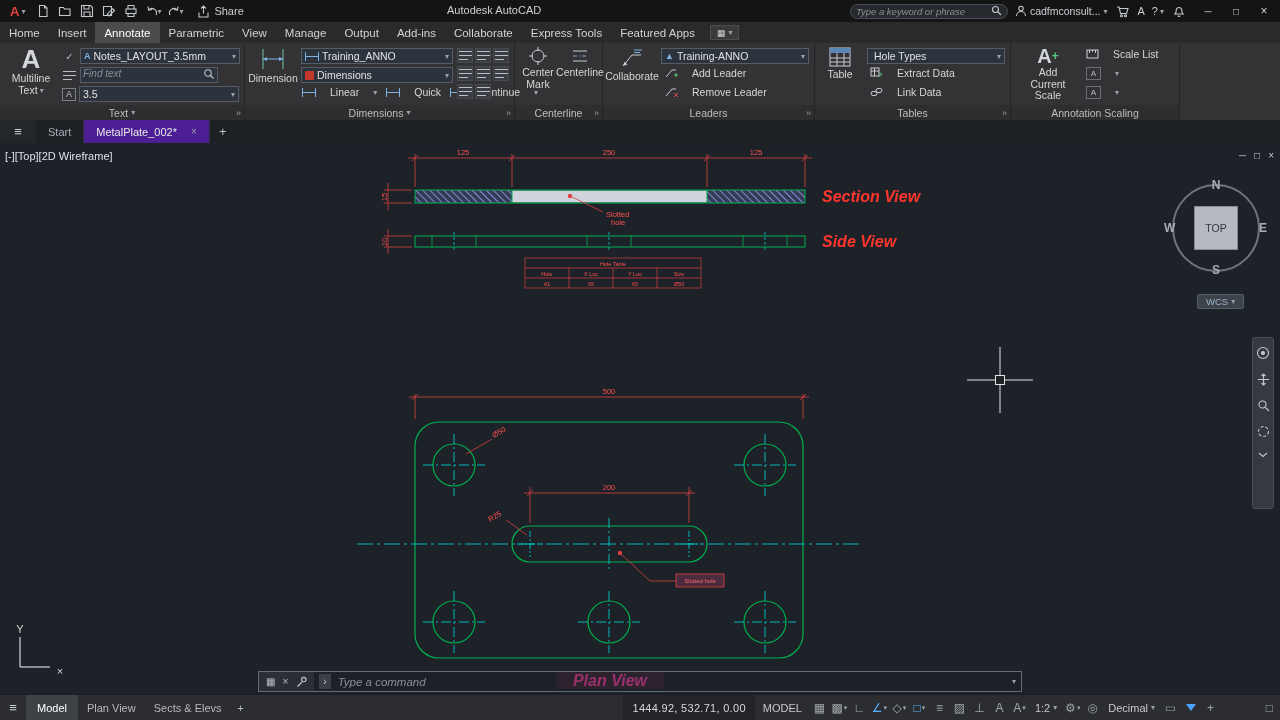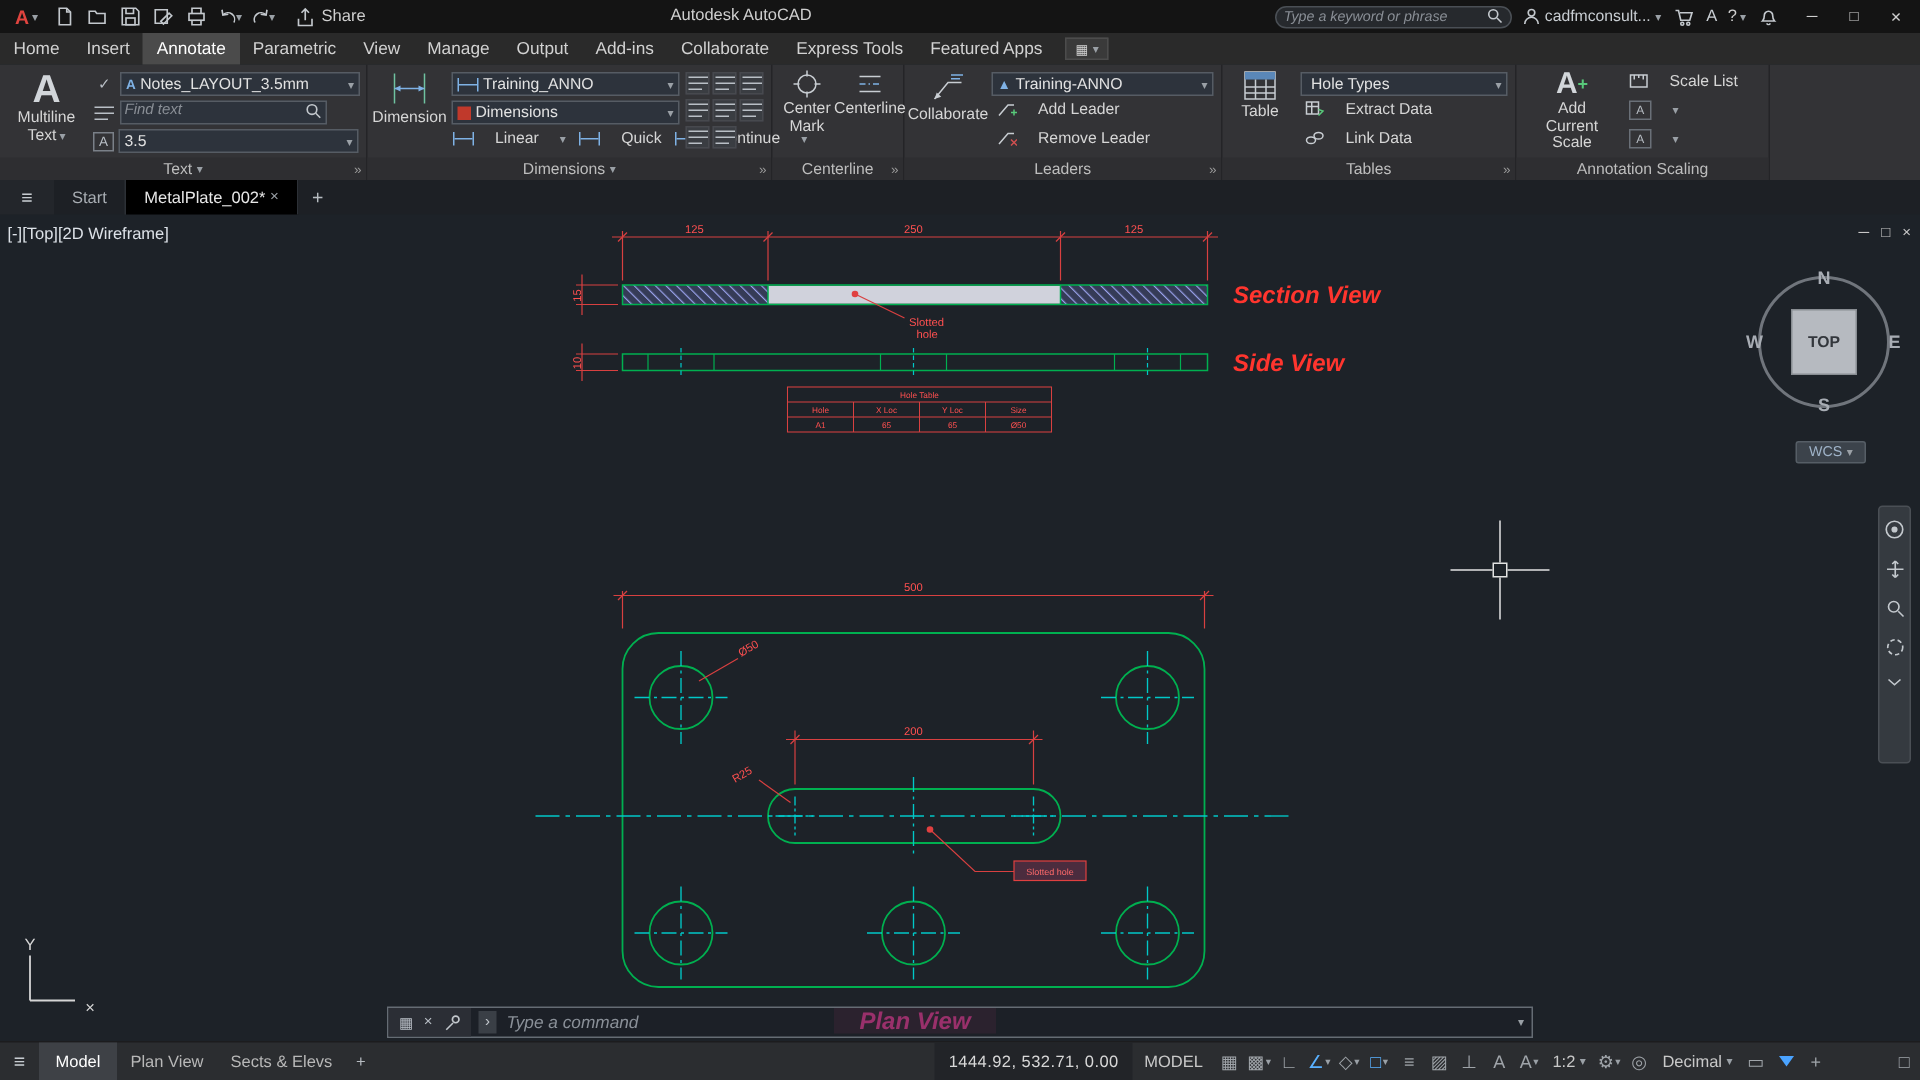--- a/index.html
+++ b/index.html
@@ -46,35 +46,35 @@
 .mg-row{display:flex;gap:2px}
 .mini-ic{width:16px;height:15px;background:#3a3d42;border:1px solid #47494e;display:flex;align-items:center;justify-content:center}
 .seg{display:flex;align-items:center;gap:14px;font-size:10.5px;color:#d6d6d6;padding:0 3px}
 .findwrap{display:flex;align-items:flex-start;height:16px;border:1px solid #565c64;background:#2d333c;padding:0 2px;gap:2px}
 .findwrap input{width:118px;background:transparent;border:none;outline:none;font-size:10px;font-style:italic;color:#c5cacf;font-family:"Liberation Sans",sans-serif}
 .findwrap input::placeholder{color:#8a8f96;font-style:italic}
 
 .doctabs{position:absolute;top:120px;left:0;right:0;height:23px;background:#1d2025;display:flex;align-items:stretch;font-size:11px;color:#a8adb3;z-index:17}
 .dt-menu{width:36px;display:flex;align-items:center;justify-content:center;font-size:13px;color:#c7ccd1;background:#23262b}
 .dtab{display:flex;align-items:center;padding:0 12px;border-right:1px solid #2c3036}
-.dtab.active{background:#000000;color:#e8e8e8;gap:3px}
+.dtab.active{background:#4c1d95;color:#e8e8e8;gap:14px}
 .dtab .x{font-size:10px;color:#9aa0a6}
 .dt-add{width:26px;display:flex;align-items:center;justify-content:center;color:#b7bcc1;font-size:13px}
 
 #cad{position:absolute;left:0;top:143px;z-index:1}
 .vp-label{position:absolute;left:5px;top:150px;font-size:11px;color:#dde2e8;z-index:4}
 .vp-ctl{position:absolute;right:6px;top:150px;z-index:4;display:flex;gap:8px;font-size:10px;color:#c8c8c8}
 
 .viewcube{position:absolute;left:1172px;top:184px;width:88px;height:88px;z-index:4;font-weight:bold;color:#a8adb4}
 .vc-ring{position:absolute;inset:0;border:2px solid #70757c;border-radius:50%}
 .vc-n{position:absolute;top:-6px;left:50%;transform:translateX(-50%);font-size:12px}
 .vc-s{position:absolute;bottom:-5px;left:50%;transform:translateX(-50%);font-size:12px}
 .vc-w{position:absolute;left:-8px;top:50%;transform:translateY(-50%);font-size:12px}
 .vc-e{position:absolute;right:-7px;top:50%;transform:translateY(-50%);font-size:12px}
-.vc-top{position:absolute;left:22px;top:22px;width:44px;height:44px;background:#b6bac0;border:1px solid #888d92;color:#33373c;display:flex;align-items:center;justify-content:center;font-size:10.5px;font-weight:bold}
+.vc-top{position:absolute;left:22px;top:22px;width:44px;height:44px;background:#b6bac0;border:1px solid #888d92;color:#33373c;display:flex;align-items:center;justify-content:center;font-size:10.5px;font-weight:normal}
 .wcs{position:absolute;left:1197px;top:294px;z-index:4;display:flex;align-items:center;gap:3px;background:#3c434b;border:1px solid #565e66;border-radius:2px;padding:1px 8px;font-size:9.5px;color:#9fb3c8}
 
 .navbar{position:absolute;left:1252px;top:337px;width:22px;height:172px;background:rgba(58,62,68,.85);border:1px solid #4a4f55;border-radius:3px;z-index:4;display:flex;flex-direction:column;align-items:center;gap:13px;padding-top:8px}
 
 .cmdbar{position:absolute;left:258px;top:671px;width:764px;height:21px;display:flex;align-items:stretch;border:1px solid #656c74;background:rgba(28,32,38,.45);z-index:6}
 .cmd-left{display:flex;align-items:center;gap:7px;background:rgba(44,48,54,.92);padding:0 7px;font-size:10px;color:#b9bfc6}
 .cmd-chip{display:flex;align-items:center;background:#3a3f46;color:#c3c8cd;font-size:10px;padding:0 4px;margin-left:5px;align-self:center;height:15px}
 .cmdbar input{flex:1;background:transparent;border:none;outline:none;padding-left:7px;font-size:11.5px;font-style:italic;color:#9aa0a8;font-family:"Liberation Sans",sans-serif}
 .cmdbar input::placeholder{color:#8a9098;font-style:italic}
 .cmd-dd{display:flex;align-items:center;padding:0 5px;font-size:8px;color:#9aa0a6}

